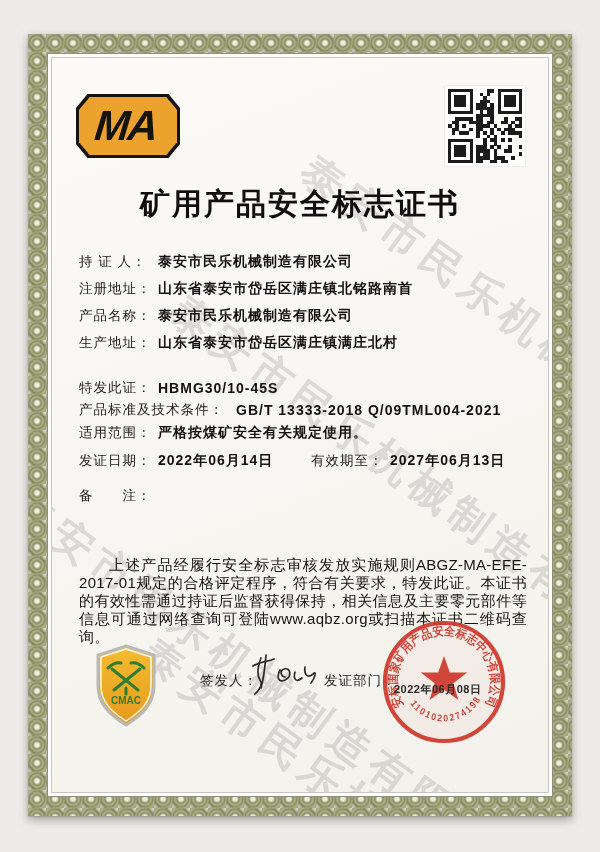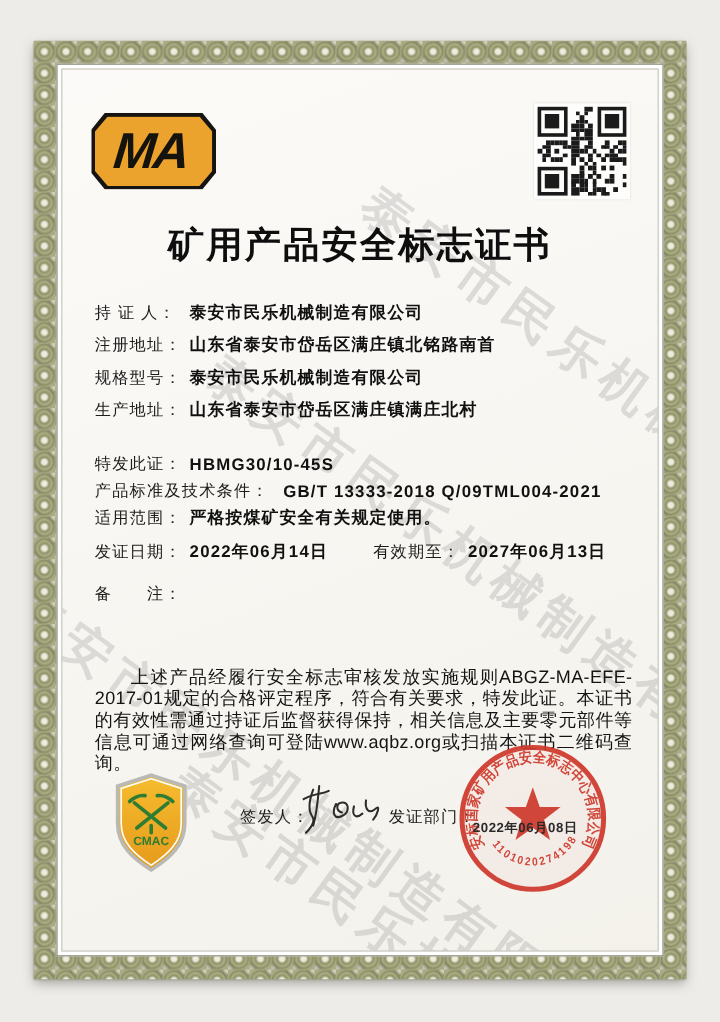--- a/index.html
+++ b/index.html
@@ -243,21 +243,21 @@
 
       <div class="title">矿用产品安全标志证书</div>
 
       <div class="row r0">
         <span class="lbl w">持 证 人：</span><span class="val">泰安市民乐机械制造有限公司</span>
       </div>
       <div class="row r1">
         <span class="lbl w">注册地址：</span><span class="val">山东省泰安市岱岳区满庄镇北铭路南首</span>
       </div>
       <div class="row r2">
-        <span class="lbl w">规格型号：</span><span class="val">泰安市民乐机械制造有限公司</span>
+        <span class="lbl w">产品名称：</span><span class="val">泰安市民乐机械制造有限公司</span>
       </div>
       <div class="row r3">
         <span class="lbl w">生产地址：</span><span class="val">山东省泰安市岱岳区满庄镇满庄北村</span>
       </div>
       <div class="row r5">
         <span class="lbl w">特发此证：</span><span class="val">HBMG30/10-45S</span>
       </div>
       <div class="row r6">
         <span class="lbl">产品标准及技术条件：</span><span class="val tech">GB/T 13333-2018 Q/09TML004-2021</span>
       </div>

